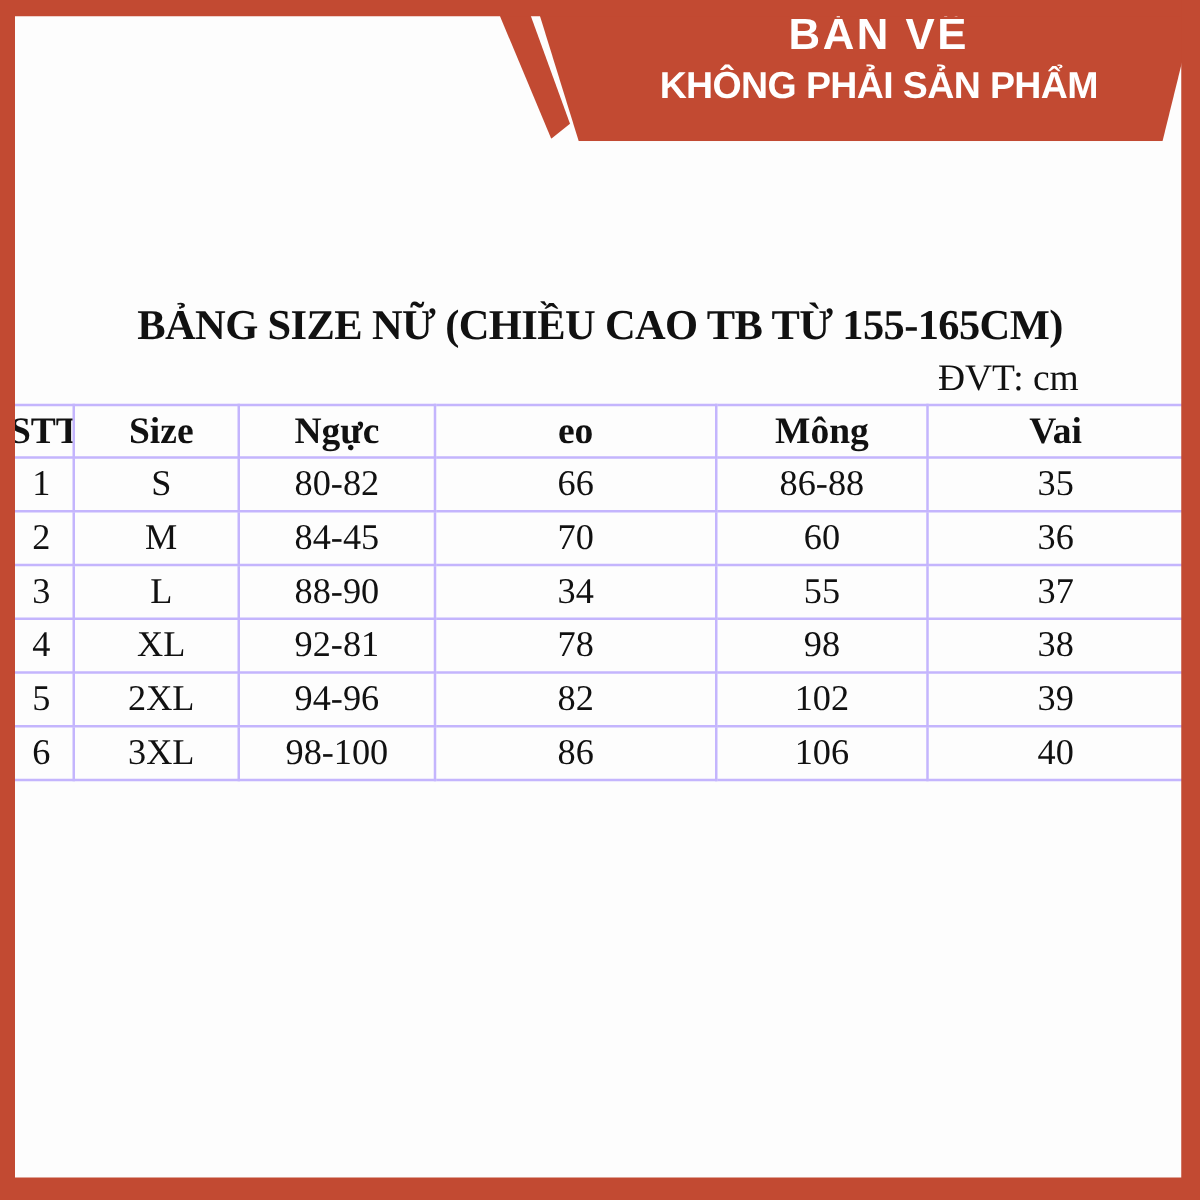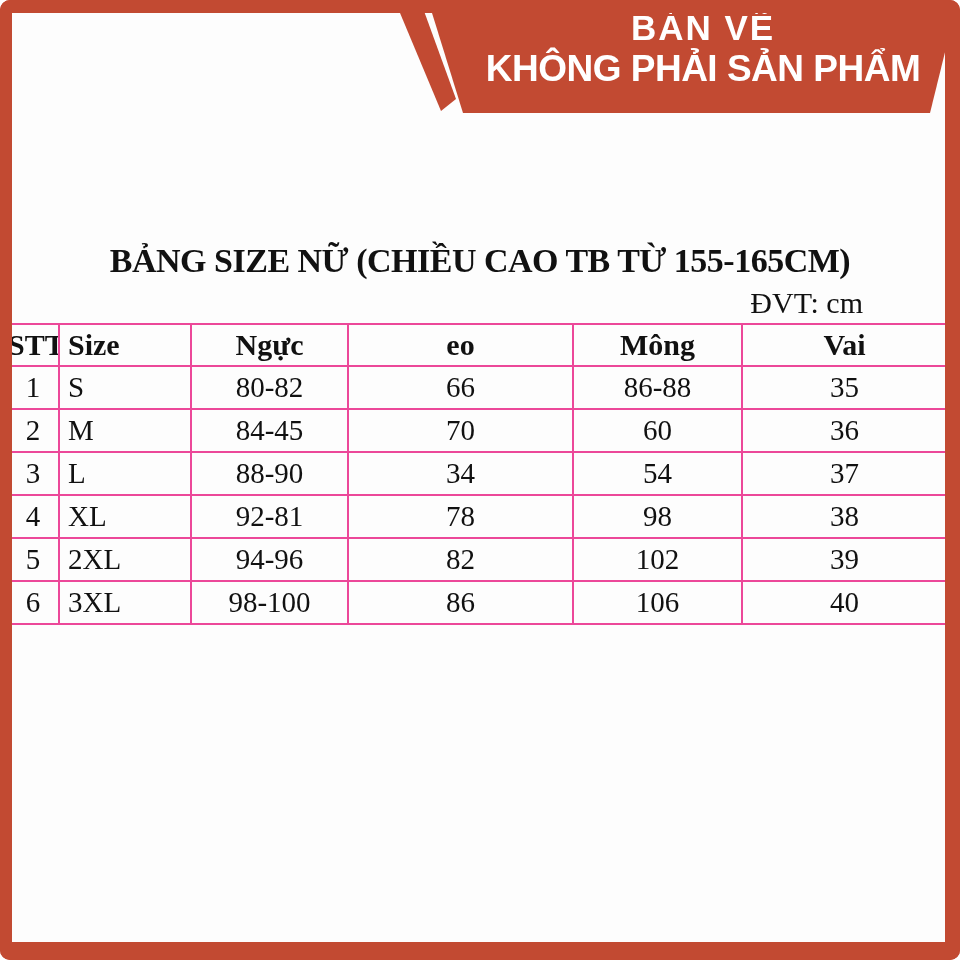--- a/index.html
+++ b/index.html
@@ -1,38 +1,38 @@
 <!DOCTYPE html>
 <html style="--accent: #c24a32;"><head>
 <meta charset="utf-8">
 <style>
   :root { --accent: #c24a32; --ink: #111111; }
   html,body { margin:0; padding:0; background:#ffffff; }
   .canvas {
     position:relative; width:960px; height:960px; background:#fdfdfd;
-    overflow:hidden; font-family:"Liberation Serif", serif; color:var(--ink);border-radius:10px;
+    overflow:hidden; font-family:"Liberation Serif", serif; color:var(--ink);
   }
 
   
   .frame { position:absolute; background:var(--accent); z-index:30; }
   .frame-top    { left:0; top:0; width:960px; height:13px; }
   .frame-left   { left:0; top:0; width:12px; height:960px; }
   .frame-right  { left:945px; top:0; width:15px; height:960px; }
   .frame-bottom { left:0; top:942px; width:960px; height:18px; }
 
   
   .ribbon {
     position:absolute; left:428px; top:0; width:520px; height:113px;
     background:var(--accent); z-index:20;
     clip-path: polygon(0px 0px, 520px 0px, 520px 40px, 502px 113px, 35px 113px);
     text-align:center; box-sizing:border-box; padding-top:9px; padding-left:30px;
     font-family:"Liberation Sans", sans-serif; font-weight:bold; color:#ffffff;
   }
   .ribbon-line1 { font-size:35px; line-height:38px; letter-spacing:2px; }
-  .ribbon-line2 { font-size:37px; line-height:44px; letter-spacing:-0.5px; }
+  .ribbon-line2 { font-size:30px; line-height:44px; letter-spacing:-0.5px; }
   .ribbon-fold {
     position:absolute; left:398px; top:0; width:66px; height:113px;
     background:var(--accent); z-index:19;
     clip-path: polygon(2px 13px, 22px 0px, 58px 99px, 43px 111px);
   }
 
   
   .title {
     position:absolute; left:0; top:238px; width:960px; margin:0;
     text-align:center; font-size:34px; line-height:46px; font-weight:bold;
@@ -43,27 +43,27 @@
     z-index:5;
   }
 
   
   .size-table-wrap { position:absolute; left:6px; top:323px; z-index:10; }
   table.size-table {
     border-collapse:collapse; table-layout:fixed; width:940px;
     font-family:"Liberation Serif", serif; color:var(--ink);
   }
   .size-table th, .size-table td {
-    border:2px solid #ec4899; white-space:nowrap; overflow:hidden;
+    border:2px solid #c4b5fd; white-space:nowrap; overflow:hidden;
     text-align:center; vertical-align:middle; padding:0;
   }
   .size-table th { font-size:30px; font-weight:bold; height:40px; }
   .size-table td { font-size:29px; font-weight:normal; height:41px; }
   .size-table th:nth-child(2), .size-table td:nth-child(2) {
-    text-align:left; padding-left:8px;
+    text-align:center; padding-left:8px;
   }
 </style>
 </head>
 <body>
 
 <div class="canvas">
 
   <div class="ribbon">
     <div class="ribbon-line1">BẢN VẼ</div>
     <div class="ribbon-line2">KHÔNG PHẢI SẢN PHẨM</div>
@@ -108,21 +108,21 @@
             <td>84-45</td>
             <td>70</td>
             <td>60</td>
             <td>36</td>
           </tr>
           <tr>
             <td>3</td>
             <td>L</td>
             <td>88-90</td>
             <td>34</td>
-            <td>54</td>
+            <td>55</td>
             <td>37</td>
           </tr>
           <tr>
             <td>4</td>
             <td>XL</td>
             <td>92-81</td>
             <td>78</td>
             <td>98</td>
             <td>38</td>
           </tr>

